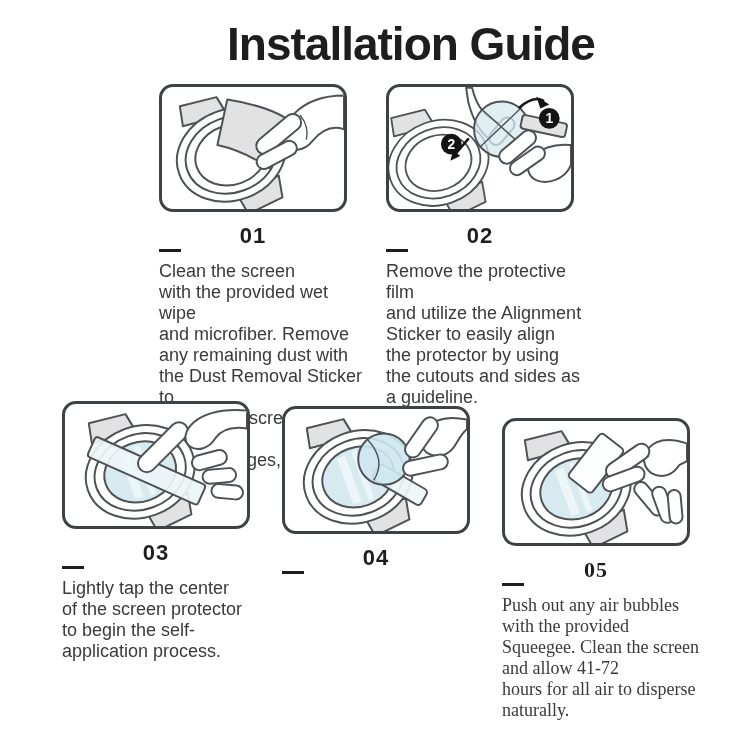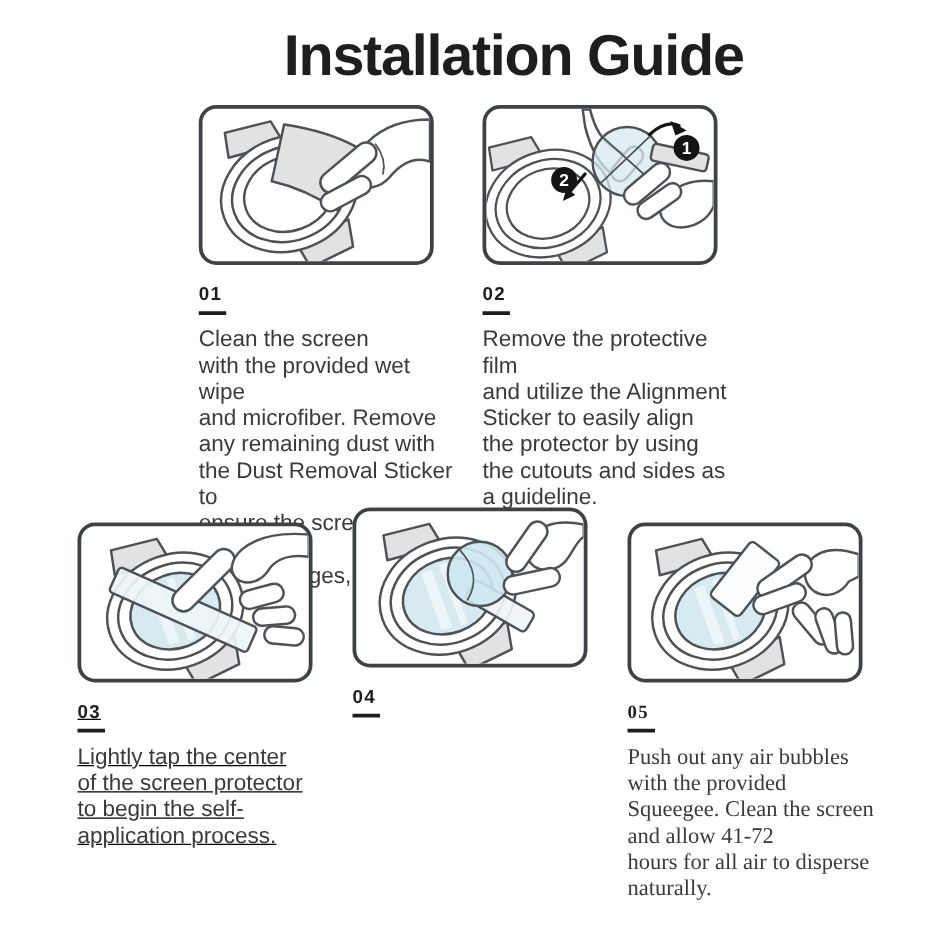--- a/index.html
+++ b/index.html
@@ -4,28 +4,28 @@
 <style>
   html,body{margin:0;padding:0;background:#fff;}
   .page{position:relative;width:750px;height:750px;background:#fff;overflow:hidden;
         font-family:"Liberation Sans", sans-serif;}
   .title{position:absolute;top:18px;left:0;width:100%;text-align:center;
          font-size:46px;line-height:52px;font-weight:bold;color:var(--heading,#111);
          letter-spacing:-1px;padding-left:36px;}
   .step{position:absolute;}
   #s1{left:159px;top:84px;width:188px;}
   #s2{left:386px;top:84px;width:188px;}
-  #s3{left:62px;top:418px;width:188px;text-decoration:underline;}
+  #s3{left:62px;top:401px;width:188px;}
   #s4{left:282px;top:406px;width:188px;}
   #s5{left:502px;top:418px;width:188px;font-family:Liberation Serif, serif;}
   .panel{width:100%;height:128px;border:3px solid var(--panel-border,#3f4245);
          border-radius:14px;background:#fff;box-sizing:border-box;overflow:hidden;}
   .panel svg{display:block;width:100%;height:100%;}
-  .num{margin-top:14px;font-size:15px;line-height:20px;font-weight:bold;
-       color:var(--heading,#1e1e1e);letter-spacing:1px;}
+  .num{margin-top:14px;font-size:22px;line-height:20px;font-weight:bold;
+       color:var(--heading,#1e1e1e);letter-spacing:1px;text-align:center;}
   .rule{width:22px;height:3px;background:var(--heading,#1e1e1e);margin-top:3px;}
   .desc{margin-top:9px;font-size:18px;line-height:21px;color:var(--text,#3a3a3a);
         white-space:pre-line;width:205px;}
   
   svg *{stroke-linejoin:round;stroke-linecap:round;}
   .white{fill:#ffffff;stroke:var(--line,#4e5256);stroke-width:2;}
   .ln{fill:none;stroke:var(--line,#4e5256);stroke-width:2;}
   .thin{fill:none;stroke:var(--line,#4e5256);stroke-width:1.4;}
   .gray{fill:var(--light-gray,#e2e2e2);stroke:var(--line,#4e5256);stroke-width:2;}
   .blue{fill:var(--glass-blue,#d7eaef);stroke:var(--line,#4e5256);stroke-width:2;}

